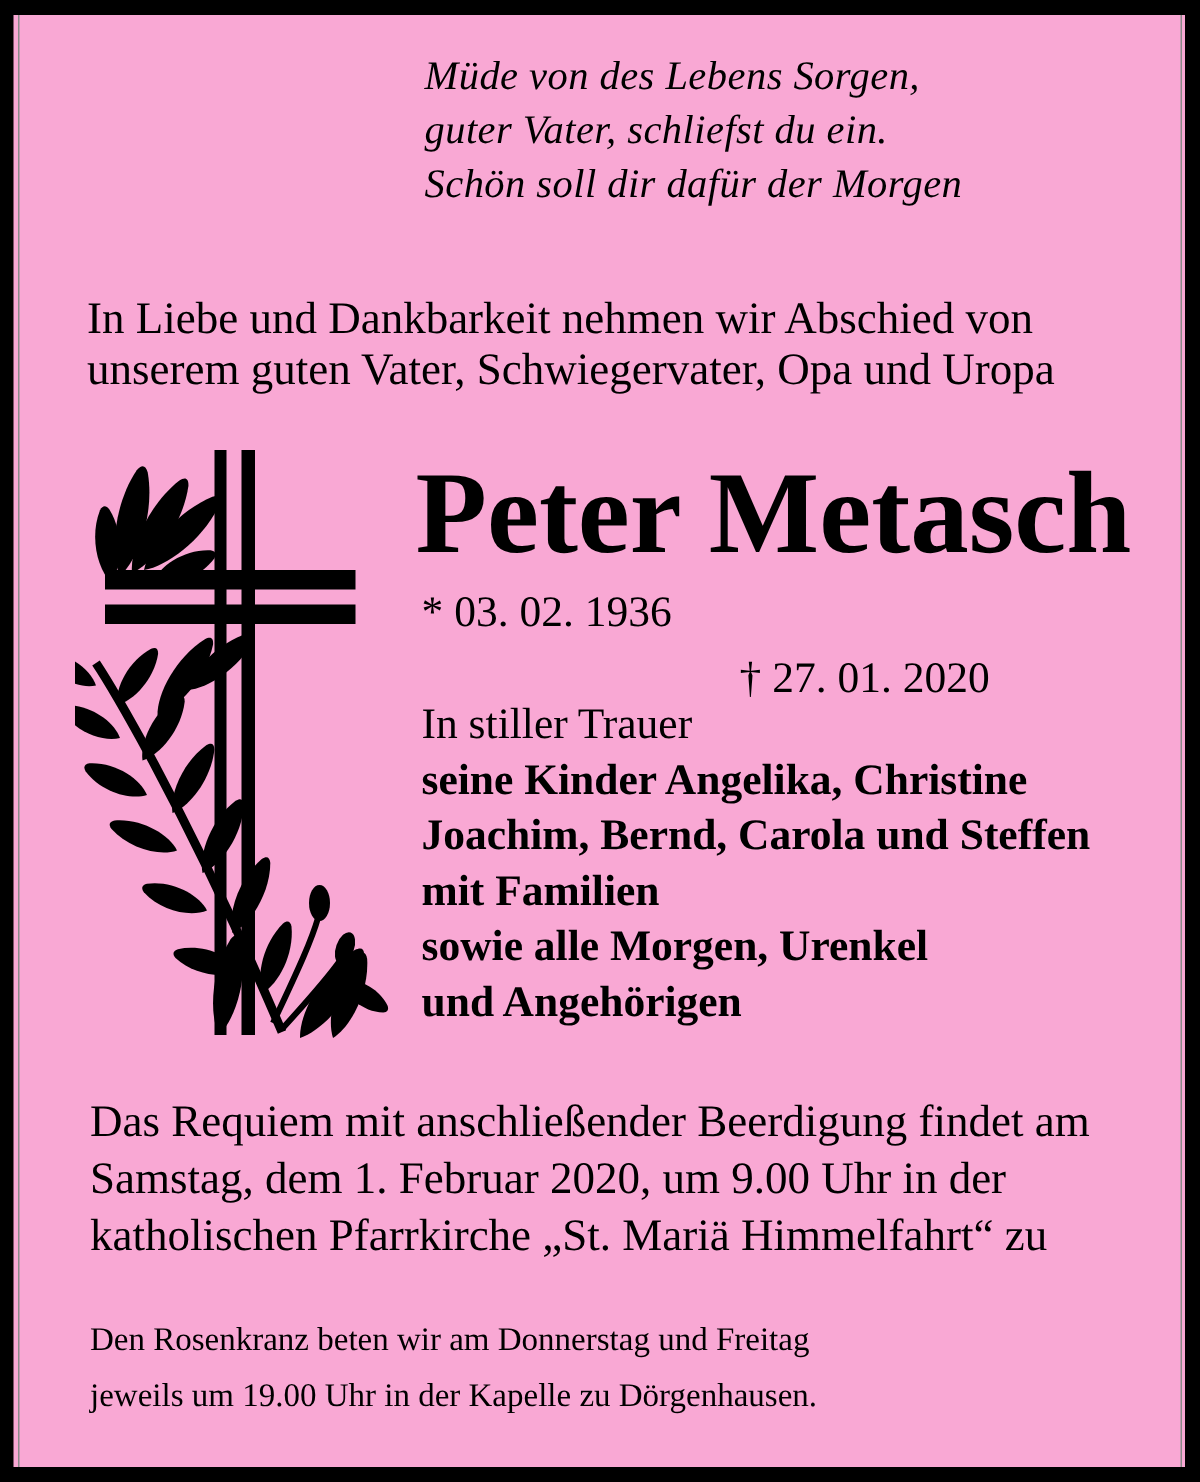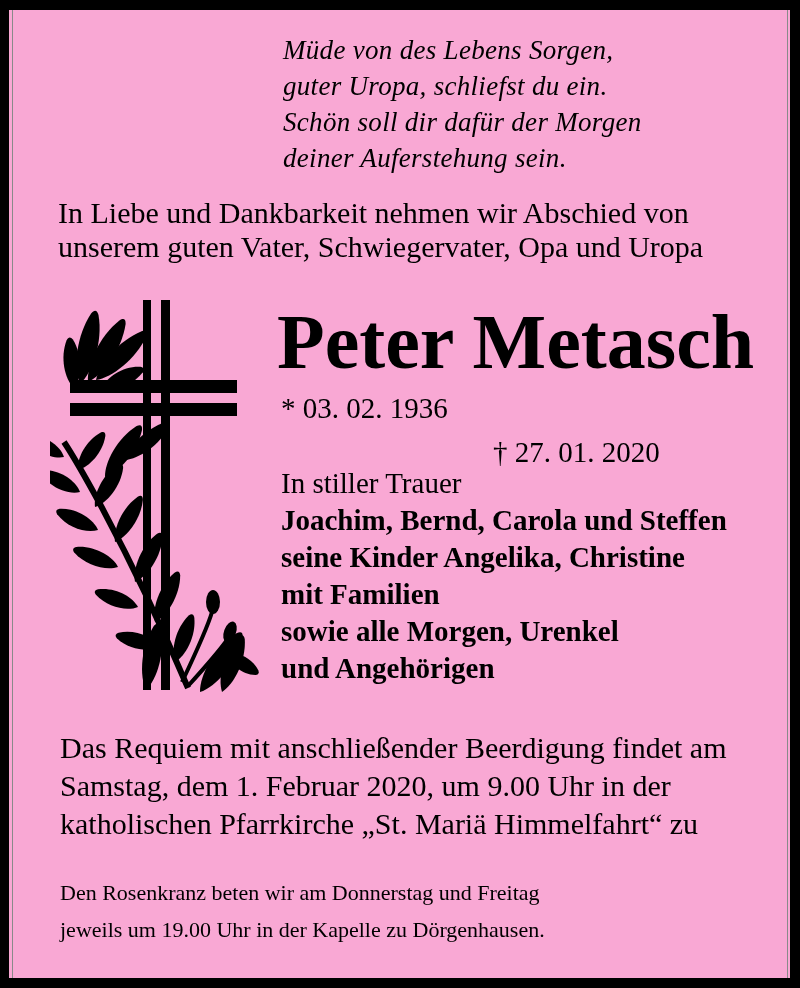--- a/index.html
+++ b/index.html
@@ -44,23 +44,22 @@
 
   <div class="frame-top"></div>
   <div class="frame-bottom"></div>
   <div class="frame-left"></div>
   <div class="frame-right"></div>
   <div class="rule-left"></div>
   <div class="rule-right"></div>
 
   <div class="poem">
     <div>Müde von des Lebens Sorgen,</div>
-    <div>guter Uropa, schliefst du ein.</div>
+    <div>guter Vater, schliefst du ein.</div>
     <div>Schön soll dir dafür der Morgen</div>
-    <div>deiner Auferstehung sein.</div>
   </div>
 
   <div class="intro">
     <div>In Liebe und Dankbarkeit nehmen wir Abschied von</div>
     <div>unserem guten Vater, Schwiegervater, Opa und Uropa</div>
   </div>
 
   <svg class="illustration" viewBox="0 0 212 400" xmlns="http://www.w3.org/2000/svg" aria-hidden="true">
     <defs>
       <path id="lf" d="M0 0 C 9 -8, 30 -11, 46 -3 C 49 -1, 49 1, 46 3 C 30 11, 9 8, 0 0 Z" fill="#000"></path>
@@ -108,22 +107,22 @@
 
   <div class="name">Peter Metasch</div>
 
   <div class="dates">
     <span class="birth">* 03. 02. 1936</span>
     <span class="death">† 27. 01. 2020</span>
   </div>
 
   <div class="mourners">
     <div>In stiller Trauer</div>
+    <div class="bold">seine Kinder Angelika, Christine</div>
     <div class="bold">Joachim, Bernd, Carola und Steffen</div>
-    <div class="bold">seine Kinder Angelika, Christine</div>
     <div class="bold">mit Familien</div>
     <div class="bold">sowie alle Morgen, Urenkel</div>
     <div class="bold">und Angehörigen</div>
   </div>
 
   <div class="requiem">
     <div>Das Requiem mit anschließender Beerdigung findet am</div>
     <div>Samstag, dem 1. Februar 2020, um 9.00 Uhr in der</div>
     <div>katholischen Pfarrkirche „St. Mariä Himmelfahrt“ zu</div>
   </div>

